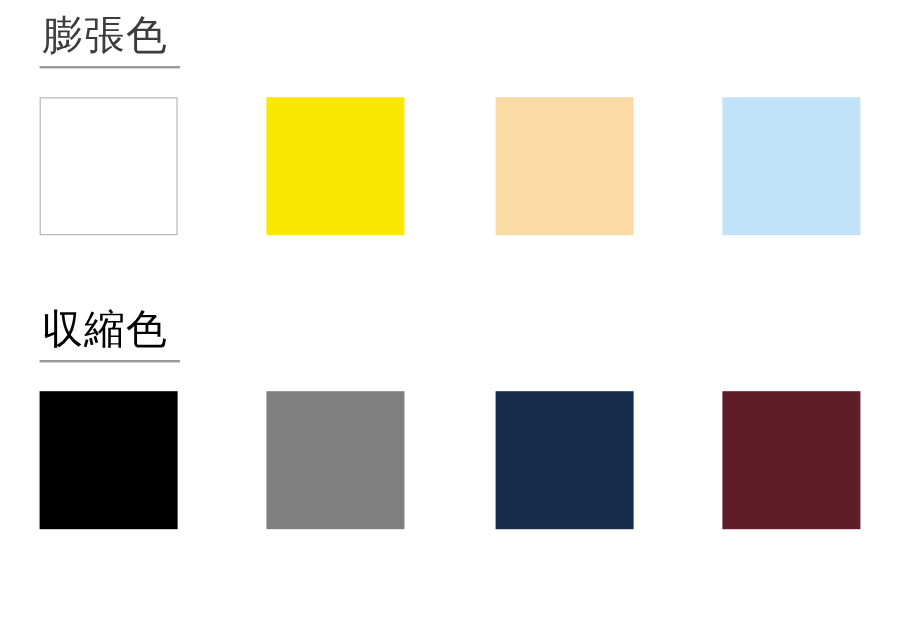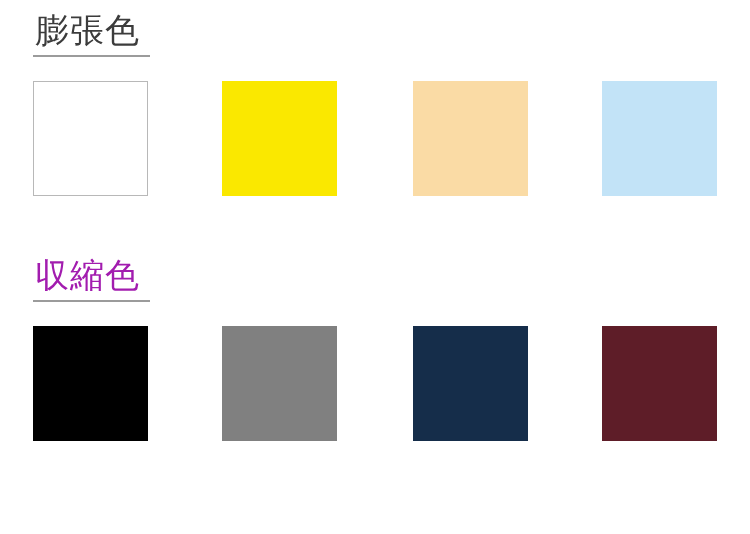--- a/index.html
+++ b/index.html
@@ -92,21 +92,21 @@
 
     <div class="swatch-row">
       <div class="swatch outlined pos-0" style="background-color: rgb(255, 255, 255);"></div>
       <div class="swatch pos-1" style="background-color: rgb(250, 232, 0);"></div>
       <div class="swatch pos-2" style="background-color: rgb(250, 219, 165);"></div>
       <div class="swatch pos-3" style="background-color: rgb(194, 227, 247);"></div>
     </div>
   </section>
 
   <section class="section section-contraction">
-    <h2 class="section-heading" style="color: #a21caf;">収縮色</h2>
+    <h2 class="section-heading" style="color: #000000;">収縮色</h2>
     <div class="heading-rule" style="background: rgb(155, 155, 155);"></div>
 
     <div class="swatch-row">
       <div class="swatch pos-0" style="background-color: rgb(0, 0, 0);"></div>
       <div class="swatch pos-1" style="background-color: rgb(128, 128, 128);"></div>
       <div class="swatch pos-2" style="background-color: rgb(21, 45, 74);"></div>
       <div class="swatch pos-3" style="background-color: rgb(94, 29, 40);"></div>
     </div>
   </section>
 

